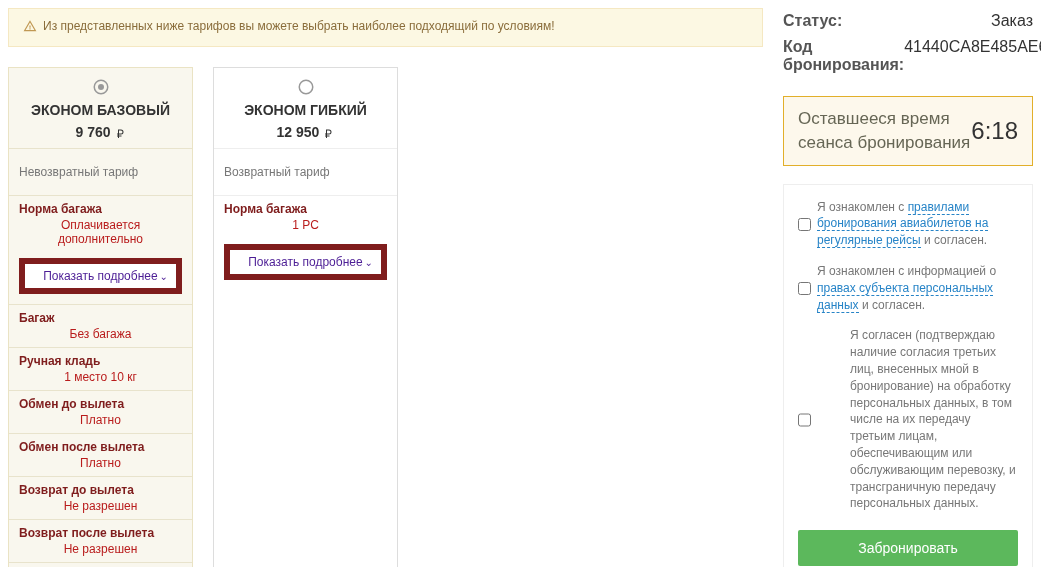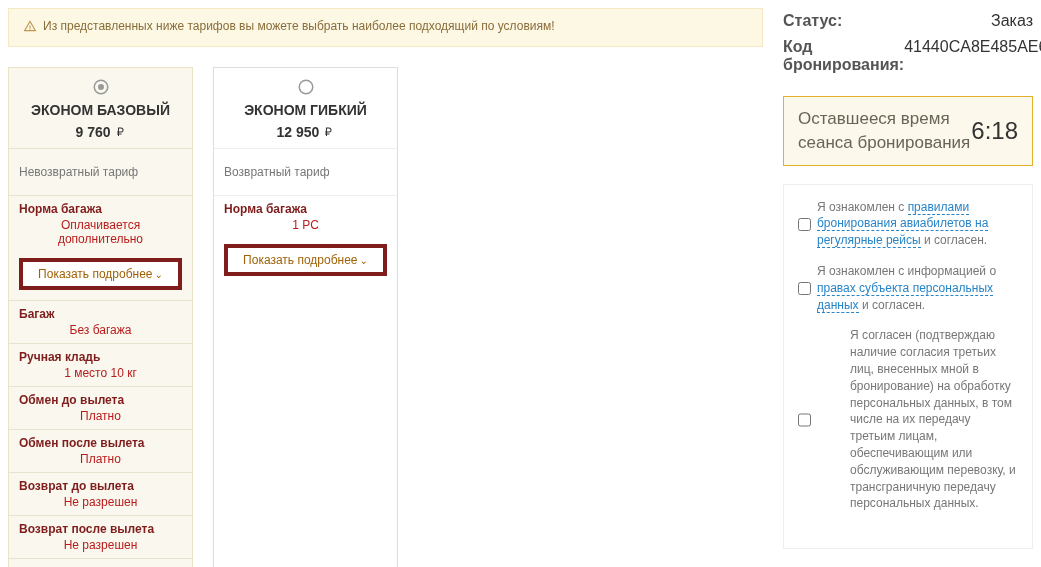--- a/index.html
+++ b/index.html
@@ -22,37 +22,37 @@
     .tariff {
       width: 185px;
       border: 1px solid #ddd;
       background: #fff;
       padding: 0;
     }
     .tariff.selected { background: #f9f7ee; border-color: #eae3c4; }
     .tariff-head { text-align: center; padding: 10px 8px 8px; }
     .radio-svg { display: block; margin: 0 auto 6px; }
     .tariff-name { font-weight: bold; font-size: 14px; color: #333; margin-bottom: 6px; }
-    .tariff-price { font-weight: bold; font-size: 14px; color: #333; display:flex; align-items:center; justify-content:center; gap:3px;}
+    .tariff-price { font-weight: bold; font-size: 14px; color: #333; display:flex; align-items:flex-end; justify-content:center; gap:3px;}
     .tariff-sub { padding: 16px 10px; color: #777; border-top: 1px solid #e8e3cc; }
     .tariff.selected .tariff-sub { border-top-color: #e8e3cc; }
     .tariff:not(.selected) .tariff-sub { border-top-color: #eee; }
     .section { padding: 6px 10px; border-top: 1px solid #e8e3cc; }
     .tariff:not(.selected) .section { border-top-color: #eee; }
     .section-label { font-weight: bold; color: #7f1d1d; margin-bottom: 2px; }
     .section-value { color: #b91c1c; text-align: center; }
     .btn-outline {
       display: block;
       width: calc(100% - 20px);
       margin: 6px 10px 10px;
       padding: 5px 8px;
       background: #fff;
-      border: 4px solid #7f1d1d;
-      text-align: center;
-      color: #a16207;
+      border: 6px solid #7f1d1d;
+      text-align: right;
+      color: #4c1d95;
       font-size: 12px;
       cursor: pointer;
     }
     .chevron { font-size: 10px; margin-left: 2px; }
     .status-row { display: flex; justify-content: space-between; padding: 4px 0; font-size: 16px; }
     .status-label { font-weight: bold; color: #555; }
     .status-value { color: #333; }
     .timer-box {
       border: 1px solid #e2af2a;
       background: #fdf8ec;
@@ -199,15 +199,16 @@
       <div class="agree-item">
         <input type="checkbox" style="">
         <div>
           <span>Я ознакомлен с информацией о </span><a href="#" class="link">правах субъекта персональных данных</a><span> и согласен.</span>
         </div>
       </div>
       <div class="agree-item">
         <input type="checkbox" style="">
         <div>Я согласен (подтверждаю наличие согласия третьих лиц, внесенных мной в бронирование) на обработку персональных данных, в том числе на их передачу третьим лицам, обеспечивающим или обслуживающим перевозку, и трансграничную передачу персональных данных.</div>
       </div>
+      <button class="book-btn">Забронировать</button>
     </div>
   </div>
 </div>
 
 </body></html>

